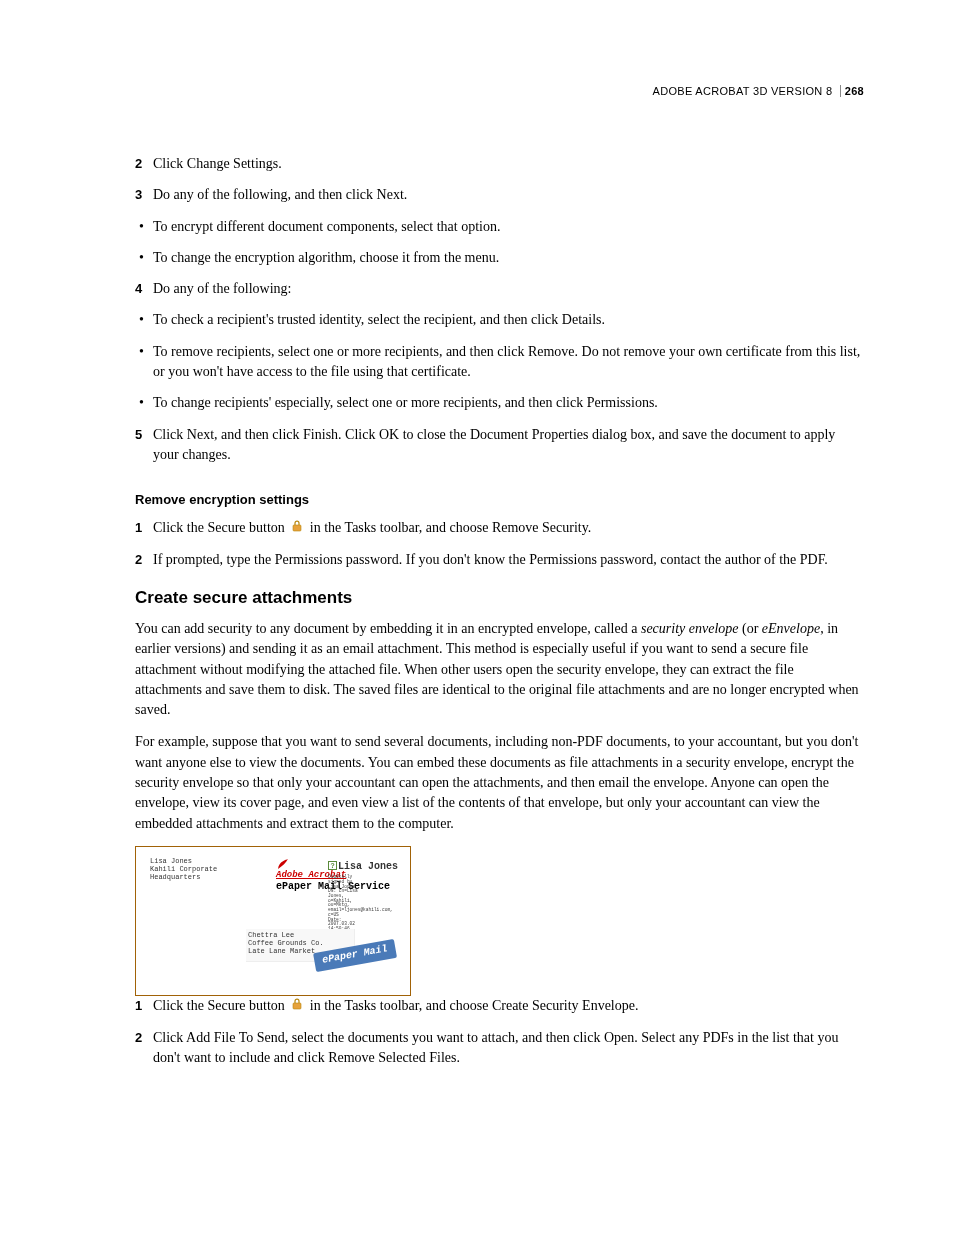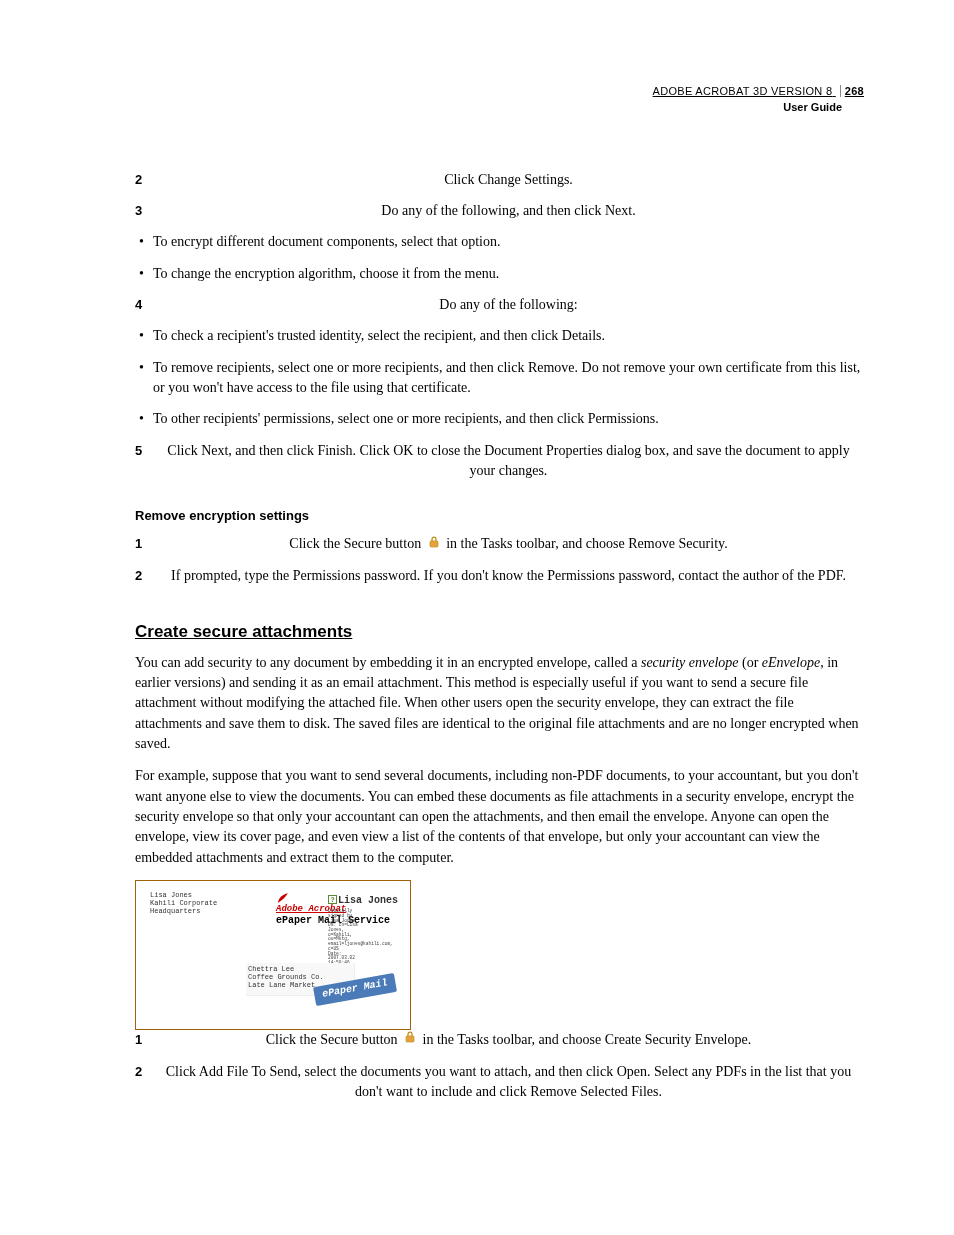--- a/index.html
+++ b/index.html
@@ -16,41 +16,41 @@
   .page {
     padding: 84px 90px 60px 135px;
   }
   .header {
     text-align: right;
     font-family: "Myriad Pro", Arial, sans-serif;
     font-size: 11px;
     margin-bottom: 54px;
     position: relative;
   }
-  .header-line1 { letter-spacing: 0.3px; text-decoration: underline; }
+  .header-line1 { letter-spacing: 0.3px; }
   .header-line2 { font-weight: bold; padding-right: 22px; }
   .page-num {
     font-weight: bold;
     border-left: 1px solid #888;
     padding-left: 4px;
     margin-left: 4px;
   }
   .content { }
   .step {
     display: flex;
     margin-bottom: 11px;
   }
   .step-num {
     font-family: "Myriad Pro", Arial, sans-serif;
     font-weight: bold;
     font-size: 13px;
     min-width: 18px;
     padding-top: 1px;
   }
-  .step-text { flex: 1; text-align: center; }
+  .step-text { flex: 1; }
   .bullet {
     display: flex;
     margin-bottom: 11px;
     padding-left: 4px;
   }
   .bullet-mark {
     min-width: 14px;
     font-size: 14px;
   }
   .bullet-text { flex: 1; }
@@ -58,23 +58,22 @@
     font-family: "Myriad Pro", Arial, sans-serif;
     font-weight: bold;
     font-size: 13px;
     margin-top: 26px;
     margin-bottom: 8px;
   }
   .section-heading {
     font-family: "Myriad Pro", Arial, sans-serif;
     font-weight: bold;
     font-size: 17px;
-    margin-top: 34px;
+    margin-top: 16px;
     margin-bottom: 8px;
-    text-decoration: underline;
   }
   .para {
     margin-bottom: 12px;
   }
   .italic { font-style: italic; }
   .caption {
     font-style: italic;
     font-size: 12.5px;
     margin-top: 6px;
     margin-bottom: 18px;
@@ -185,21 +184,20 @@
 </head>
 <body>
 
 <div class="page">
 
   <div class="header">
     <div class="header-line1">
       <span>ADOBE ACROBAT 3D VERSION 8</span>
       <span class="page-num">268</span>
     </div>
-    <div class="header-line2">User Guide</div>
   </div>
 
   <div class="content">
 
     <div class="step">
       <span class="step-num">2</span>
       <span class="step-text">Click Change Settings.</span>
     </div>
 
     <div class="step">
@@ -224,21 +222,21 @@
     <div class="bullet">
       <span class="bullet-mark">•</span>
       <span class="bullet-text">To check a recipient's trusted identity, select the recipient, and then click Details.</span>
     </div>
     <div class="bullet">
       <span class="bullet-mark">•</span>
       <span class="bullet-text">To remove recipients, select one or more recipients, and then click Remove. Do not remove your own certificate from this list, or you won't have access to the file using that certificate.</span>
     </div>
     <div class="bullet">
       <span class="bullet-mark">•</span>
-      <span class="bullet-text">To other recipients' permissions, select one or more recipients, and then click Permissions.</span>
+      <span class="bullet-text">To change recipients' especially, select one or more recipients, and then click Permissions.</span>
     </div>
 
     <div class="step">
       <span class="step-num">5</span>
       <span class="step-text">Click Next, and then click Finish. Click OK to close the Document Properties dialog box, and save the document to apply your changes.</span>
     </div>
 
     <div class="sub-heading">Remove encryption settings</div>
 
     <div class="step">

